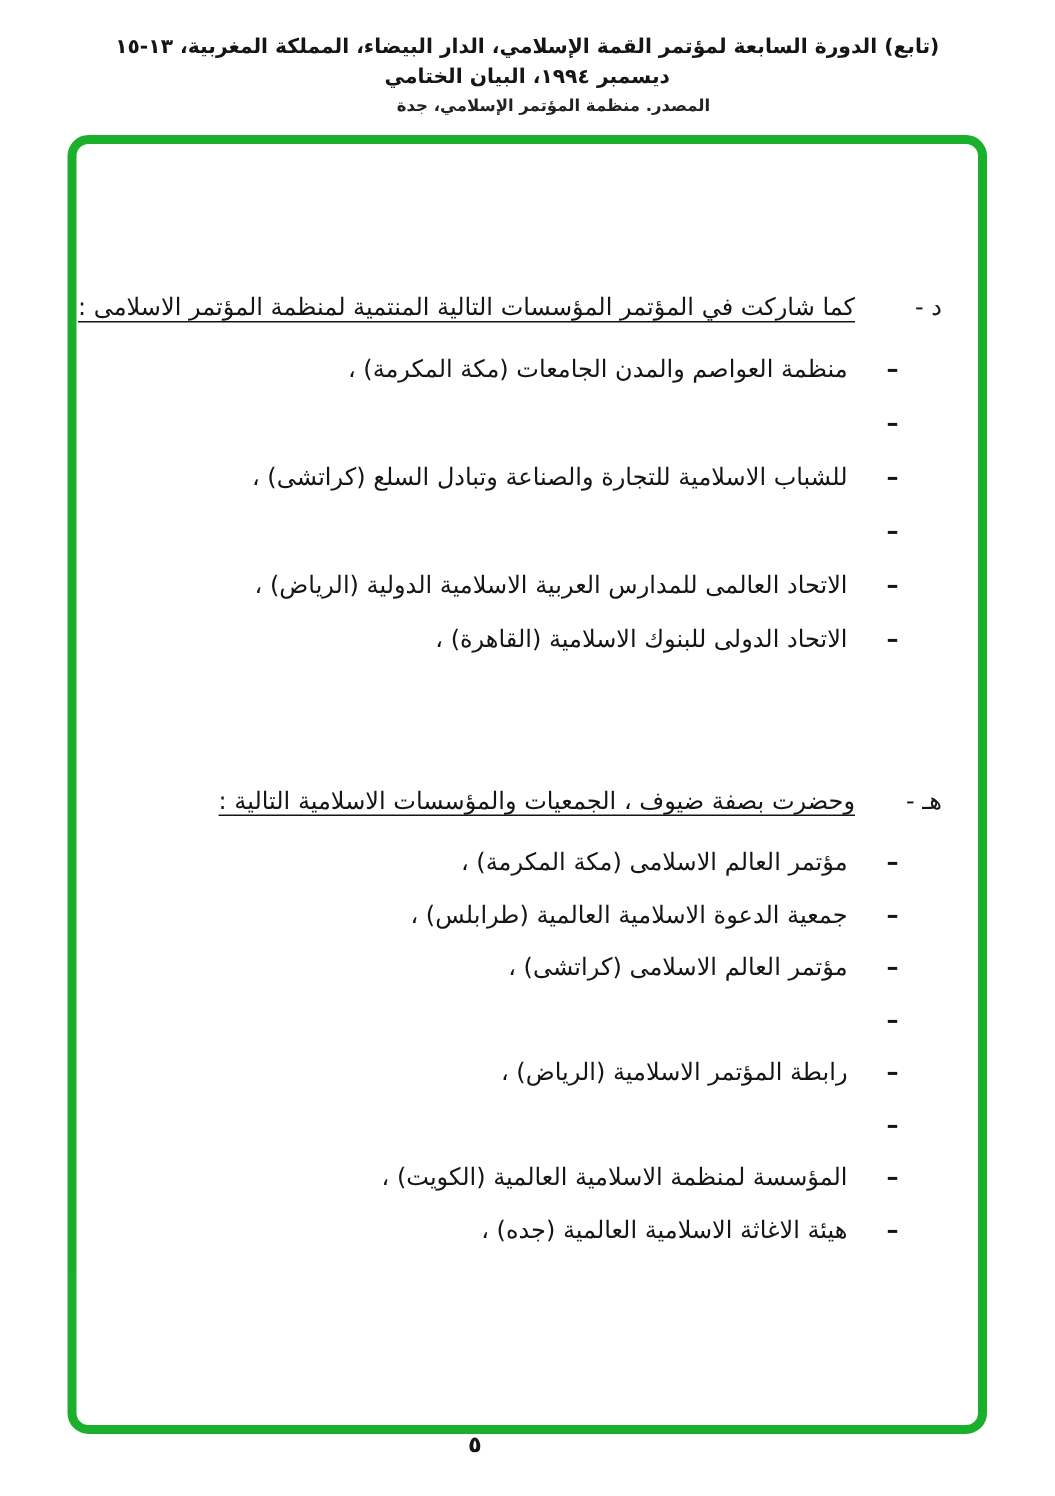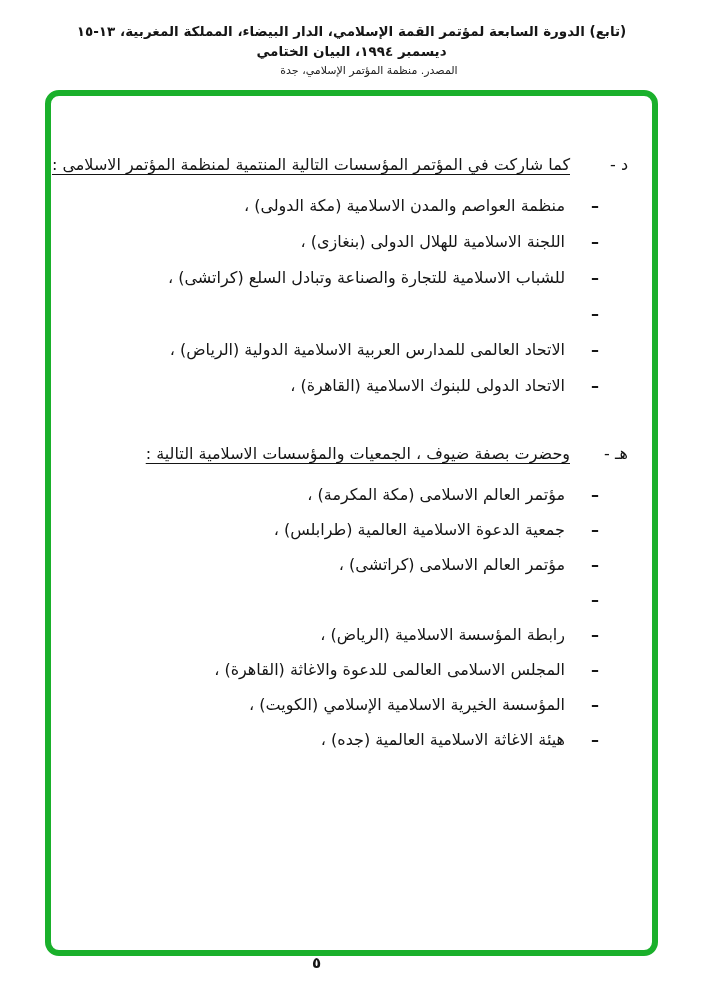--- a/index.html
+++ b/index.html
@@ -28,21 +28,21 @@
   }
   .doc-header .line1 {
     font-size: 13.5px;
     font-weight: bold;
     line-height: 1.45;
     padding: 0 52px;
     text-align: center;
   }
   .doc-header .line2 {
     font-size: 11px;
-    font-weight: normal;
+    font-weight: bold;
     margin-top: 3px;
     color: #222;
     padding-left: 35px;
   }
   
   .frame {
     position: absolute;
     left: 45px;
     top: 90px;
     width: 613px;
@@ -72,20 +72,21 @@
   .section-marker {
     flex: 0 0 auto;
     min-width: 34px;
     white-space: nowrap;
   }
   .section-title {
     text-decoration: underline;
     text-underline-offset: 4px;
     text-decoration-thickness: 1px;
     white-space: nowrap;
+    margin-top: 40px;
   }
   ul.org-list {
     list-style: none;
     margin: 16px 0 0 0;
     padding: 0 54px 0 0;
   }
   ul.org-list li {
     display: flex;
     direction: rtl;
     align-items: baseline;
@@ -124,25 +125,24 @@
     <div class="content">
 
       <div class="section section-d">
         <div class="section-head">
           <span class="section-marker">د -</span>
           <span class="section-title">كما شاركت في المؤتمر المؤسسات التالية المنتمية لمنظمة المؤتمر الاسلامى :</span>
         </div>
         <ul class="org-list">
           <li>
             <span class="dash">–</span>
-            <span>منظمة العواصم والمدن الاسلامية (مكة الدولى) ،</span>
-          </li>
-          <li>
-            <span class="dash">–</span>
-            <span>اللجنة الاسلامية للهلال الدولى (بنغازى) ،</span>
+            <span>منظمة العواصم والمدن الجامعات (مكة المكرمة) ،</span>
+          </li>
+          <li>
+            <span class="dash">–</span>
           </li>
           <li>
             <span class="dash">–</span>
             <span>للشباب الاسلامية للتجارة والصناعة وتبادل السلع (كراتشى) ،</span>
           </li>
           <li>
             <span class="dash">–</span>
           </li>
           <li>
             <span class="dash">–</span>
@@ -171,29 +171,28 @@
           </li>
           <li>
             <span class="dash">–</span>
             <span>مؤتمر العالم الاسلامى (كراتشى) ،</span>
           </li>
           <li>
             <span class="dash">–</span>
           </li>
           <li>
             <span class="dash">–</span>
-            <span>رابطة المؤسسة الاسلامية (الرياض) ،</span>
-          </li>
-          <li>
-            <span class="dash">–</span>
-            <span>المجلس الاسلامى العالمى للدعوة والاغاثة (القاهرة) ،</span>
-          </li>
-          <li>
-            <span class="dash">–</span>
-            <span>المؤسسة الخيرية الاسلامية الإسلامي (الكويت) ،</span>
+            <span>رابطة المؤتمر الاسلامية (الرياض) ،</span>
+          </li>
+          <li>
+            <span class="dash">–</span>
+          </li>
+          <li>
+            <span class="dash">–</span>
+            <span>المؤسسة لمنظمة الاسلامية العالمية (الكويت) ،</span>
           </li>
           <li>
             <span class="dash">–</span>
             <span>هيئة الاغاثة الاسلامية العالمية (جده) ،</span>
           </li>
         </ul>
       </div>
 
     </div>
   </div>

